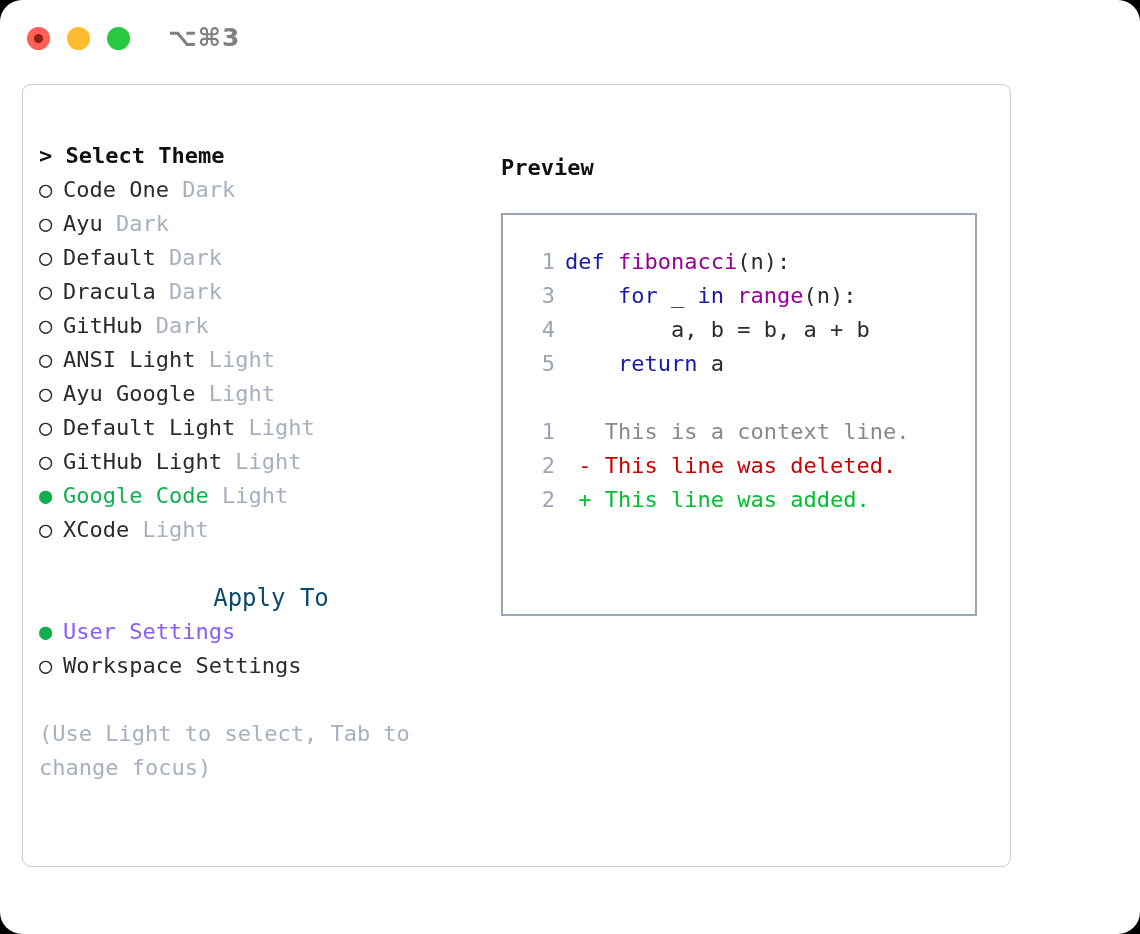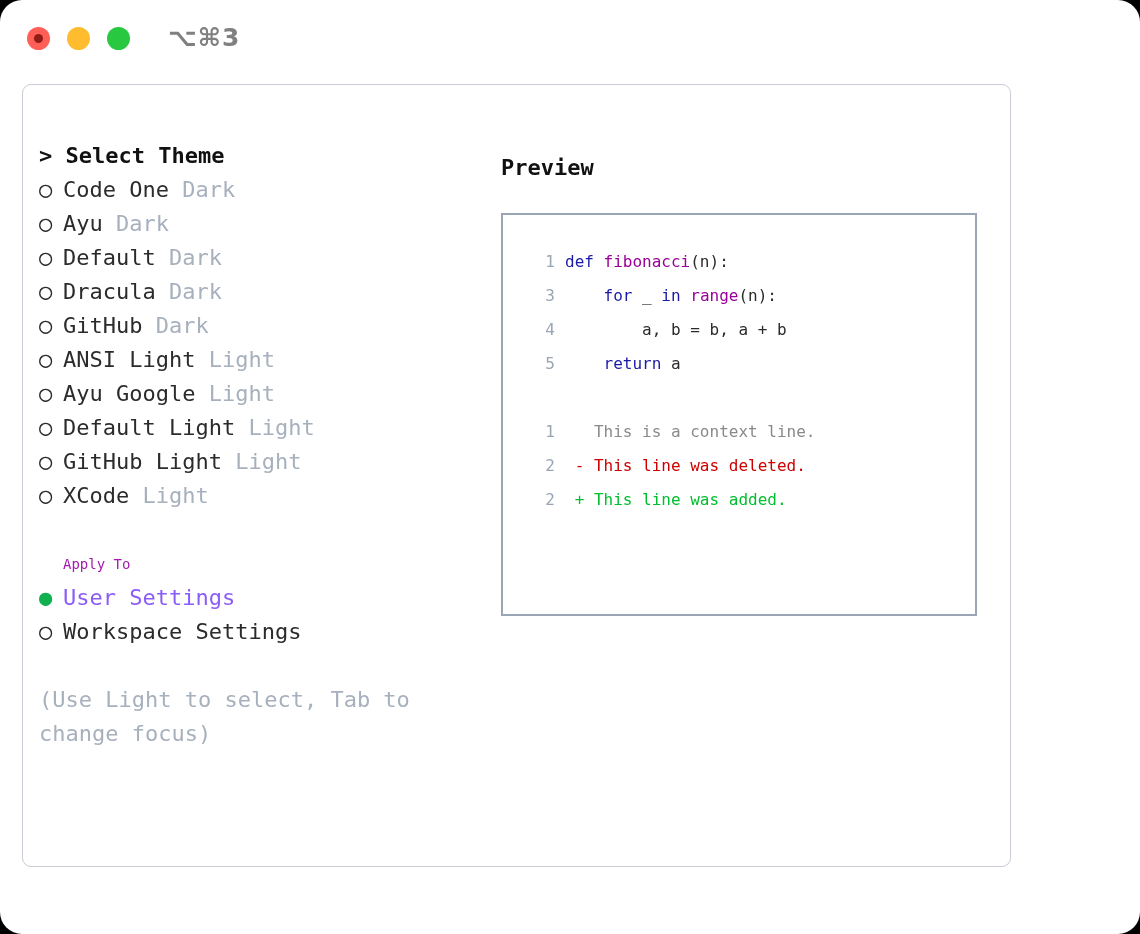--- a/index.html
+++ b/index.html
@@ -105,25 +105,26 @@
   .theme-name.selected { color: #10b050; }
   .theme-variant {
     color: #a7b0bd;
   }
 
   
   #apply-group {
     margin-top: 34px;
   }
   #apply-header {
-    font-size: 14px;
-    color: #a21caf;
+    font-size: 24px;
+    color: #0c4a6e;
     line-height: 34px;
     white-space: pre;
     padding-left: 24px;
+    text-align: center;
   }
   .apply-row {
     font-size: 22px;
     line-height: 34px;
     color: #2b2b2b;
     white-space: pre;
   }
   .apply-label.selected { color: #8b5cf6; }
 
   
@@ -152,21 +153,21 @@
   #preview-box {
     margin-top: 28px;
     width: 476px;
     height: 403px;
     border: 2px solid #9aa5b5;
     box-sizing: border-box;
     background: #ffffff;
     padding: 30px 0 0 0;
   }
   .code-line {
-    font-size: 16px;
+    font-size: 22px;
     line-height: 34px;
     white-space: pre;
     color: #2b2b2b;
   }
   .ln {
     display: inline-block;
     width: 52px;
     text-align: right;
     color: #9aa5b5;
     padding-right: 10px;
@@ -201,20 +202,21 @@
       <div id="theme-list">
           <div class="theme-row"><span class="bullet off">○</span><span class="theme-name">Code One</span><span class="theme-variant"> Dark</span></div>
           <div class="theme-row"><span class="bullet off">○</span><span class="theme-name">Ayu</span><span class="theme-variant"> Dark</span></div>
           <div class="theme-row"><span class="bullet off">○</span><span class="theme-name">Default</span><span class="theme-variant"> Dark</span></div>
           <div class="theme-row"><span class="bullet off">○</span><span class="theme-name">Dracula</span><span class="theme-variant"> Dark</span></div>
           <div class="theme-row"><span class="bullet off">○</span><span class="theme-name">GitHub</span><span class="theme-variant"> Dark</span></div>
           <div class="theme-row"><span class="bullet off">○</span><span class="theme-name">ANSI Light</span><span class="theme-variant"> Light</span></div>
           <div class="theme-row"><span class="bullet off">○</span><span class="theme-name">Ayu Google</span><span class="theme-variant"> Light</span></div>
           <div class="theme-row"><span class="bullet off">○</span><span class="theme-name">Default Light</span><span class="theme-variant"> Light</span></div>
           <div class="theme-row"><span class="bullet off">○</span><span class="theme-name">GitHub Light</span><span class="theme-variant"> Light</span></div>
+          <div class="theme-row"><span class="bullet on">●</span><span class="theme-name selected">Google Code</span><span class="theme-variant"> Light</span></div>
           <div class="theme-row"><span class="bullet off">○</span><span class="theme-name">XCode</span><span class="theme-variant"> Light</span></div>
         </div>
 
       <div id="apply-group">
         <div id="apply-header">Apply To</div>
         <div id="apply-list">
             <div class="apply-row"><span class="bullet on">●</span><span class="apply-label selected">User Settings</span></div>
             <div class="apply-row"><span class="bullet off">○</span><span class="apply-label">Workspace Settings</span></div>
           </div>
       </div>

